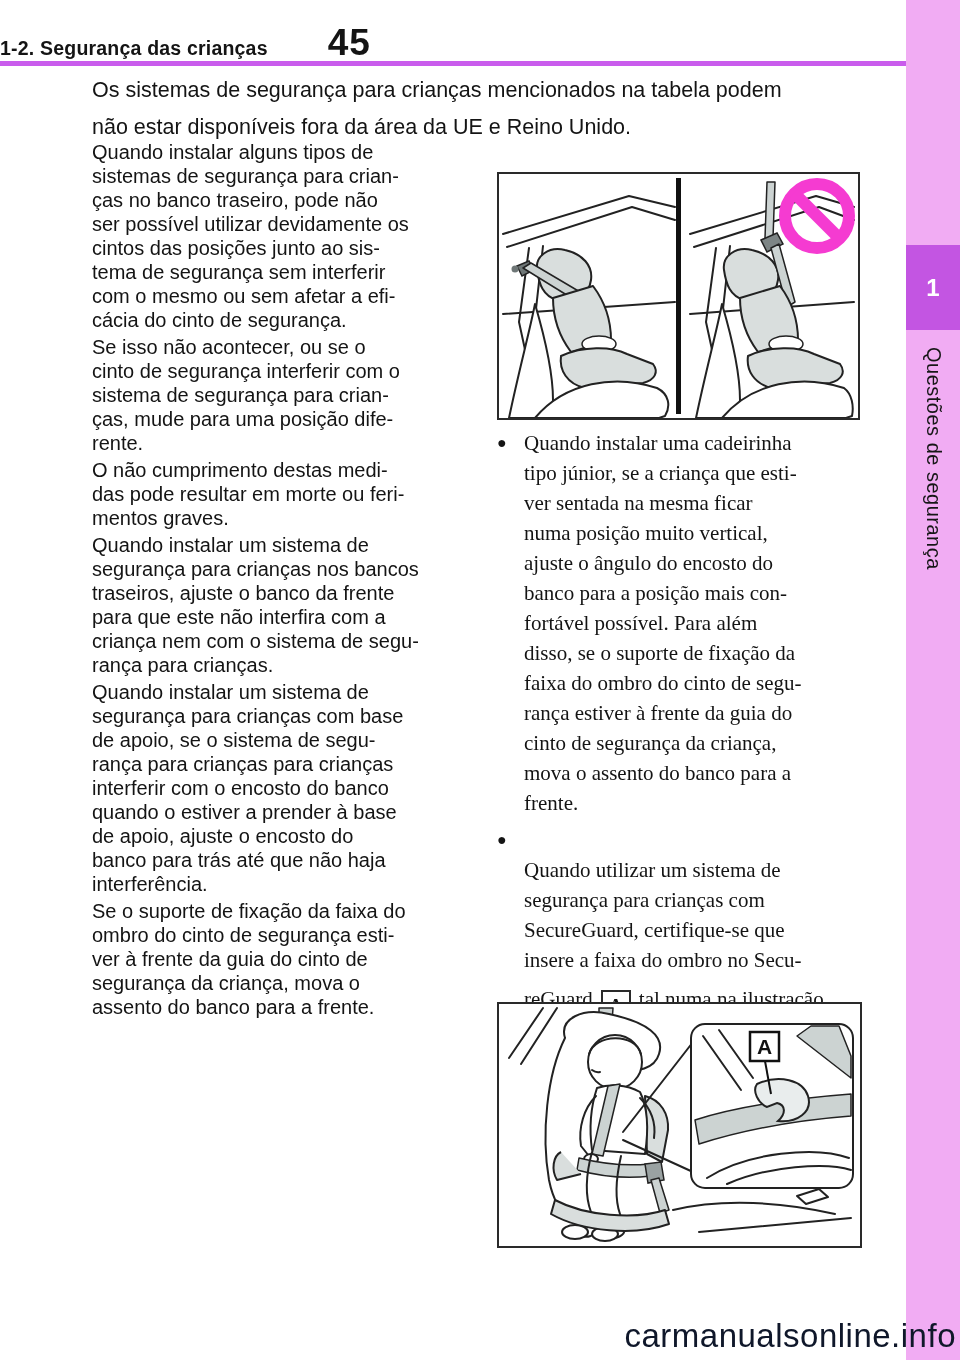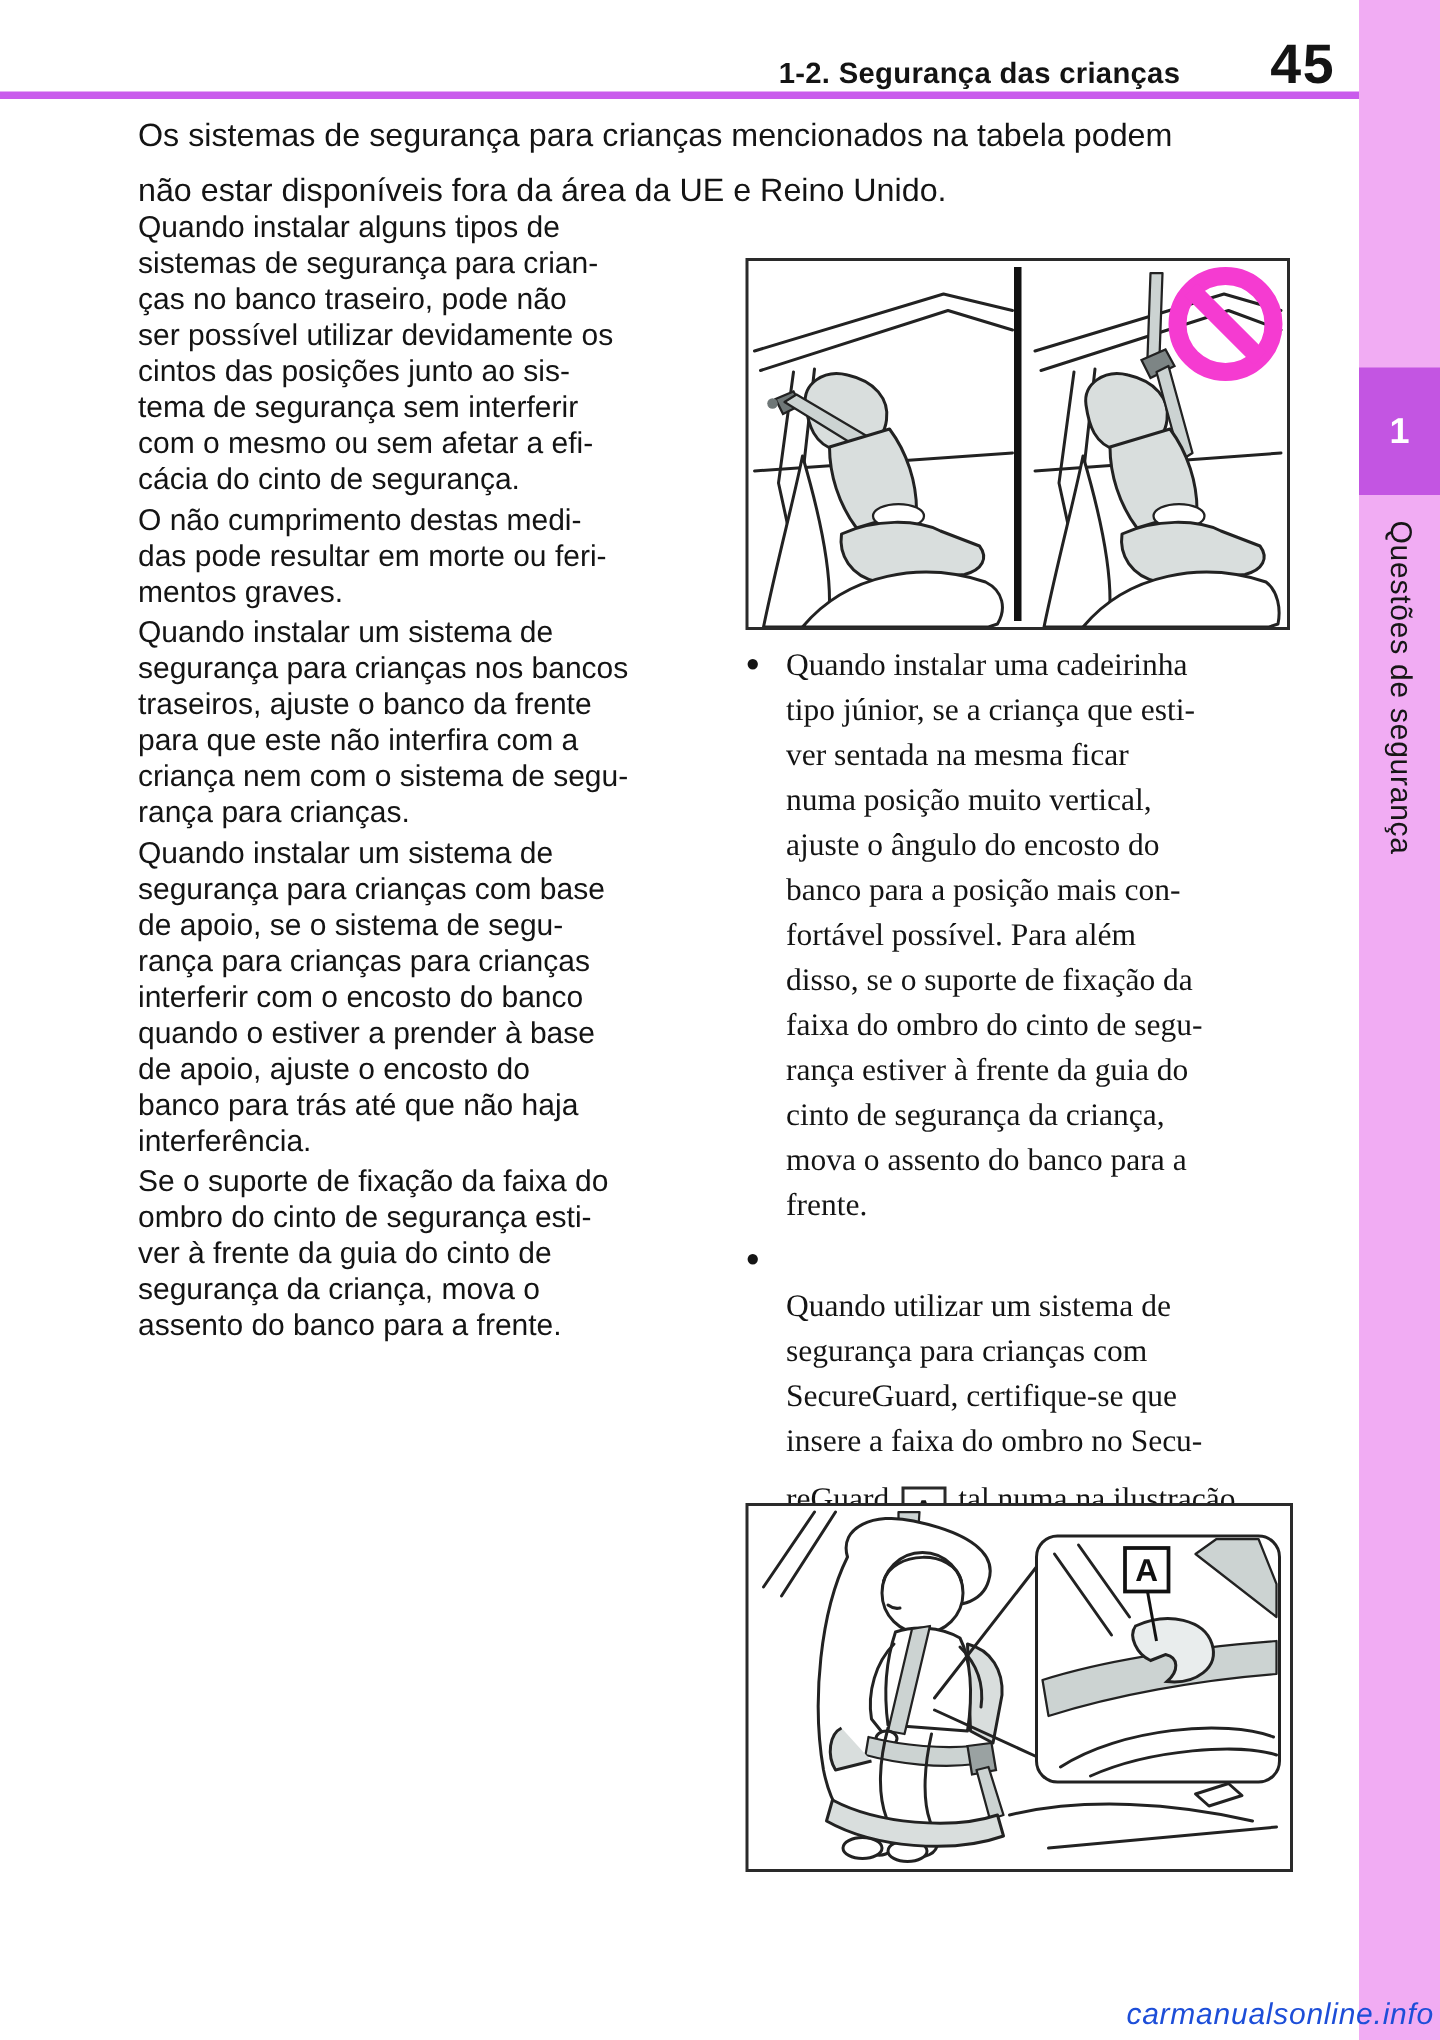--- a/index.html
+++ b/index.html
@@ -3,21 +3,21 @@
 <meta charset="utf-8">
 <style>
   html,body{margin:0;padding:0;background:#e8e8e8;}
   .page{
     position:relative;width:960px;height:1360px;margin:0 auto;
     background:#ffffff;overflow:hidden;
     font-family:"Liberation Sans",sans-serif;color:#141414;
   }
   
   .header{position:absolute;top:24px;left:0;width:890px;
-    display:flex;justify-content:flex-end;align-items:baseline;gap:60px;}
+    display:flex;justify-content:flex-start;align-items:baseline;gap:60px;}
   .section-title{font-size:19.5px;font-weight:bold;letter-spacing:.2px;}
   .page-num{font-size:37px;font-weight:bold;line-height:1;letter-spacing:1px;}
   .rule{position:absolute;top:61px;left:0;width:906px;height:5px;background:#c95cec;}
 
   
   .sidebar{position:absolute;top:0;right:0;width:54px;height:1360px;background:#f1acf3;}
   .chapter{position:absolute;top:245px;left:0;width:54px;height:85px;background:#c355e2;
     color:#fff;font-size:24px;font-weight:bold;display:flex;align-items:center;justify-content:center;}
   .tab-label{position:absolute;top:347px;left:50%;transform:translateX(-50%);
     writing-mode:vertical-rl;font-size:20px;color:#161616;letter-spacing:.5px;white-space:nowrap;}
@@ -40,21 +40,21 @@
   
   .figure{position:absolute;left:497px;border:2px solid #2a2a2a;background:#fff;box-sizing:border-box;}
   .figure-top{top:172px;width:363px;height:248px;}
   .figure-bottom{top:1002px;width:365px;height:246px;}
   .figure svg{display:block;width:100%;height:100%;}
   .ln{fill:none;stroke:#222;stroke-width:2;stroke-linecap:round;stroke-linejoin:round;}
   .gray{fill:#d9dedd;stroke:#222;stroke-width:2;stroke-linejoin:round;}
   .white{fill:#fff;stroke:#222;stroke-width:2;stroke-linejoin:round;}
   .belt{fill:#ccd3d2;stroke:#222;stroke-width:1.5;stroke-linejoin:round;}
 
-  .watermark{position:absolute;right:4px;bottom:5px;font-size:20px;color:#1d4ed8;letter-spacing:.5px;font-style:italic;}
+  .watermark{position:absolute;right:4px;bottom:5px;font-size:33px;color:#0f172a;letter-spacing:.5px;}
 </style>
 </head>
 <body>
 
 <div class="page">
 
   <div class="header">
     <span class="section-title">1-2. Segurança das crianças</span>
     <span class="page-num">45</span>
   </div>
@@ -70,20 +70,25 @@
 
   <div class="col-left">
     <p>Quando instalar alguns tipos de
 sistemas de segurança para crian-
 ças no banco traseiro, pode não
 ser possível utilizar devidamente os
 cintos das posições junto ao sis-
 tema de segurança sem interferir
 com o mesmo ou sem afetar a efi-
 cácia do cinto de segurança.</p>
+    <p>Se isso não acontecer, ou se o
+cinto de segurança interferir com o
+sistema de segurança para crian-
+ças, mude para uma posição dife-
+rente.</p>
     <p>O não cumprimento destas medi-
 das pode resultar em morte ou feri-
 mentos graves.</p>
     <p>Quando instalar um sistema de
 segurança para crianças nos bancos
 traseiros, ajuste o banco da frente
 para que este não interfira com a
 criança nem com o sistema de segu-
 rança para crianças.</p>
     <p>Quando instalar um sistema de

